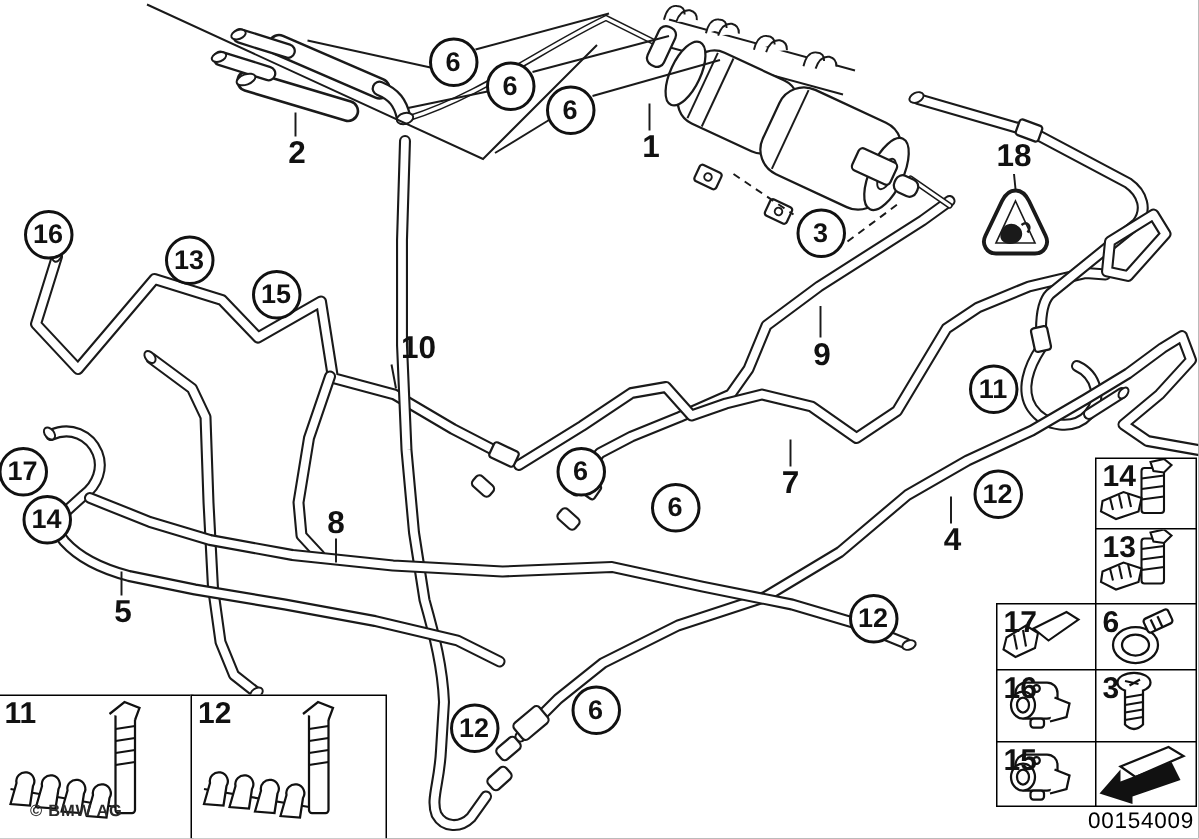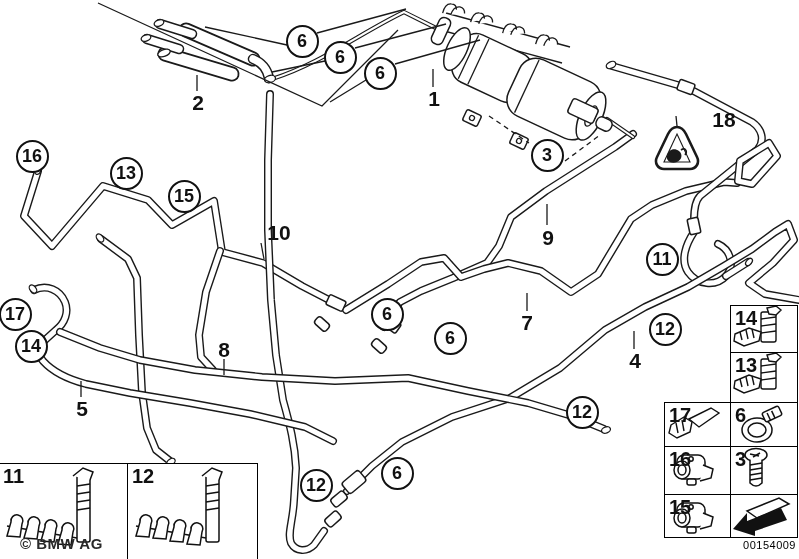--- a/index.html
+++ b/index.html
@@ -34,25 +34,25 @@
   
   .cell{
     position:absolute;border:1.6px solid #000;background:#fff;box-sizing:border-box;z-index:20;
   }
   .cell .lbl{
     position:absolute;left:4px;top:1px;font-weight:bold;font-size:20px;z-index:2;
   }
   .cell .ic{position:absolute;right:0;bottom:0;left:0;top:0;z-index:1;}
   .cell .ic svg{position:absolute;right:0;bottom:0;}
   .copyright{
-    position:absolute;left:20px;top:535px;font-size:15px;font-weight:bold;
+    position:absolute;left:20px;top:535px;font-size:11px;font-weight:bold;
     color:#2a2a2a;z-index:40;letter-spacing:0.5px;
   }
   .imgnum{
-    position:absolute;right:3px;top:539px;font-size:11px;color:#000;z-index:40;
+    position:absolute;right:3px;top:539px;font-size:15px;color:#000;z-index:40;
     letter-spacing:0.5px;
   }
 </style>
 </head>
 <body>
 
 <div class="stage">
 
   <svg id="drawing" width="799" height="559" viewBox="0 0 799 559">
 
@@ -268,21 +268,21 @@
       <div class="callout" style="left: -1.5px; top: 297.5px;">17</div>
       <div class="callout" style="left: 14.5px; top: 329.5px;">14</div>
       <div class="callout" style="left: 370.5px; top: 297.5px;">6</div>
       <div class="callout" style="left: 433.5px; top: 321.5px;">6</div>
       <div class="callout" style="left: 648.5px; top: 312.5px;">12</div>
       <div class="callout" style="left: 565.5px; top: 395.5px;">12</div>
       <div class="callout" style="left: 299.5px; top: 468.5px;">12</div>
       <div class="callout" style="left: 380.5px; top: 456.5px;">6</div>
       <div class="plabel" style="left: 198px; top: 102px;">2</div>
       <div class="plabel" style="left: 434px; top: 98px;">1</div>
-      <div class="plabel" style="left: 676px; top: 119px; margin-left: 48px;">18</div>
+      <div class="plabel" style="left: 676px; top: 104px;">18</div>
       <div class="plabel" style="left: 548px; top: 237px;">9</div>
       <div class="plabel" style="left: 279px; top: 232px;">10</div>
       <div class="plabel" style="left: 527px; top: 322px;">7</div>
       <div class="plabel" style="left: 635px; top: 360px;">4</div>
       <div class="plabel" style="left: 224px; top: 349px;">8</div>
       <div class="plabel" style="left: 82px; top: 408px;">5</div>
     </div>
   <div id="legend-layer">
       <div class="cell" style="left: 730px; top: 305px; width: 68px; height: 49px;">
         <span class="ic">

